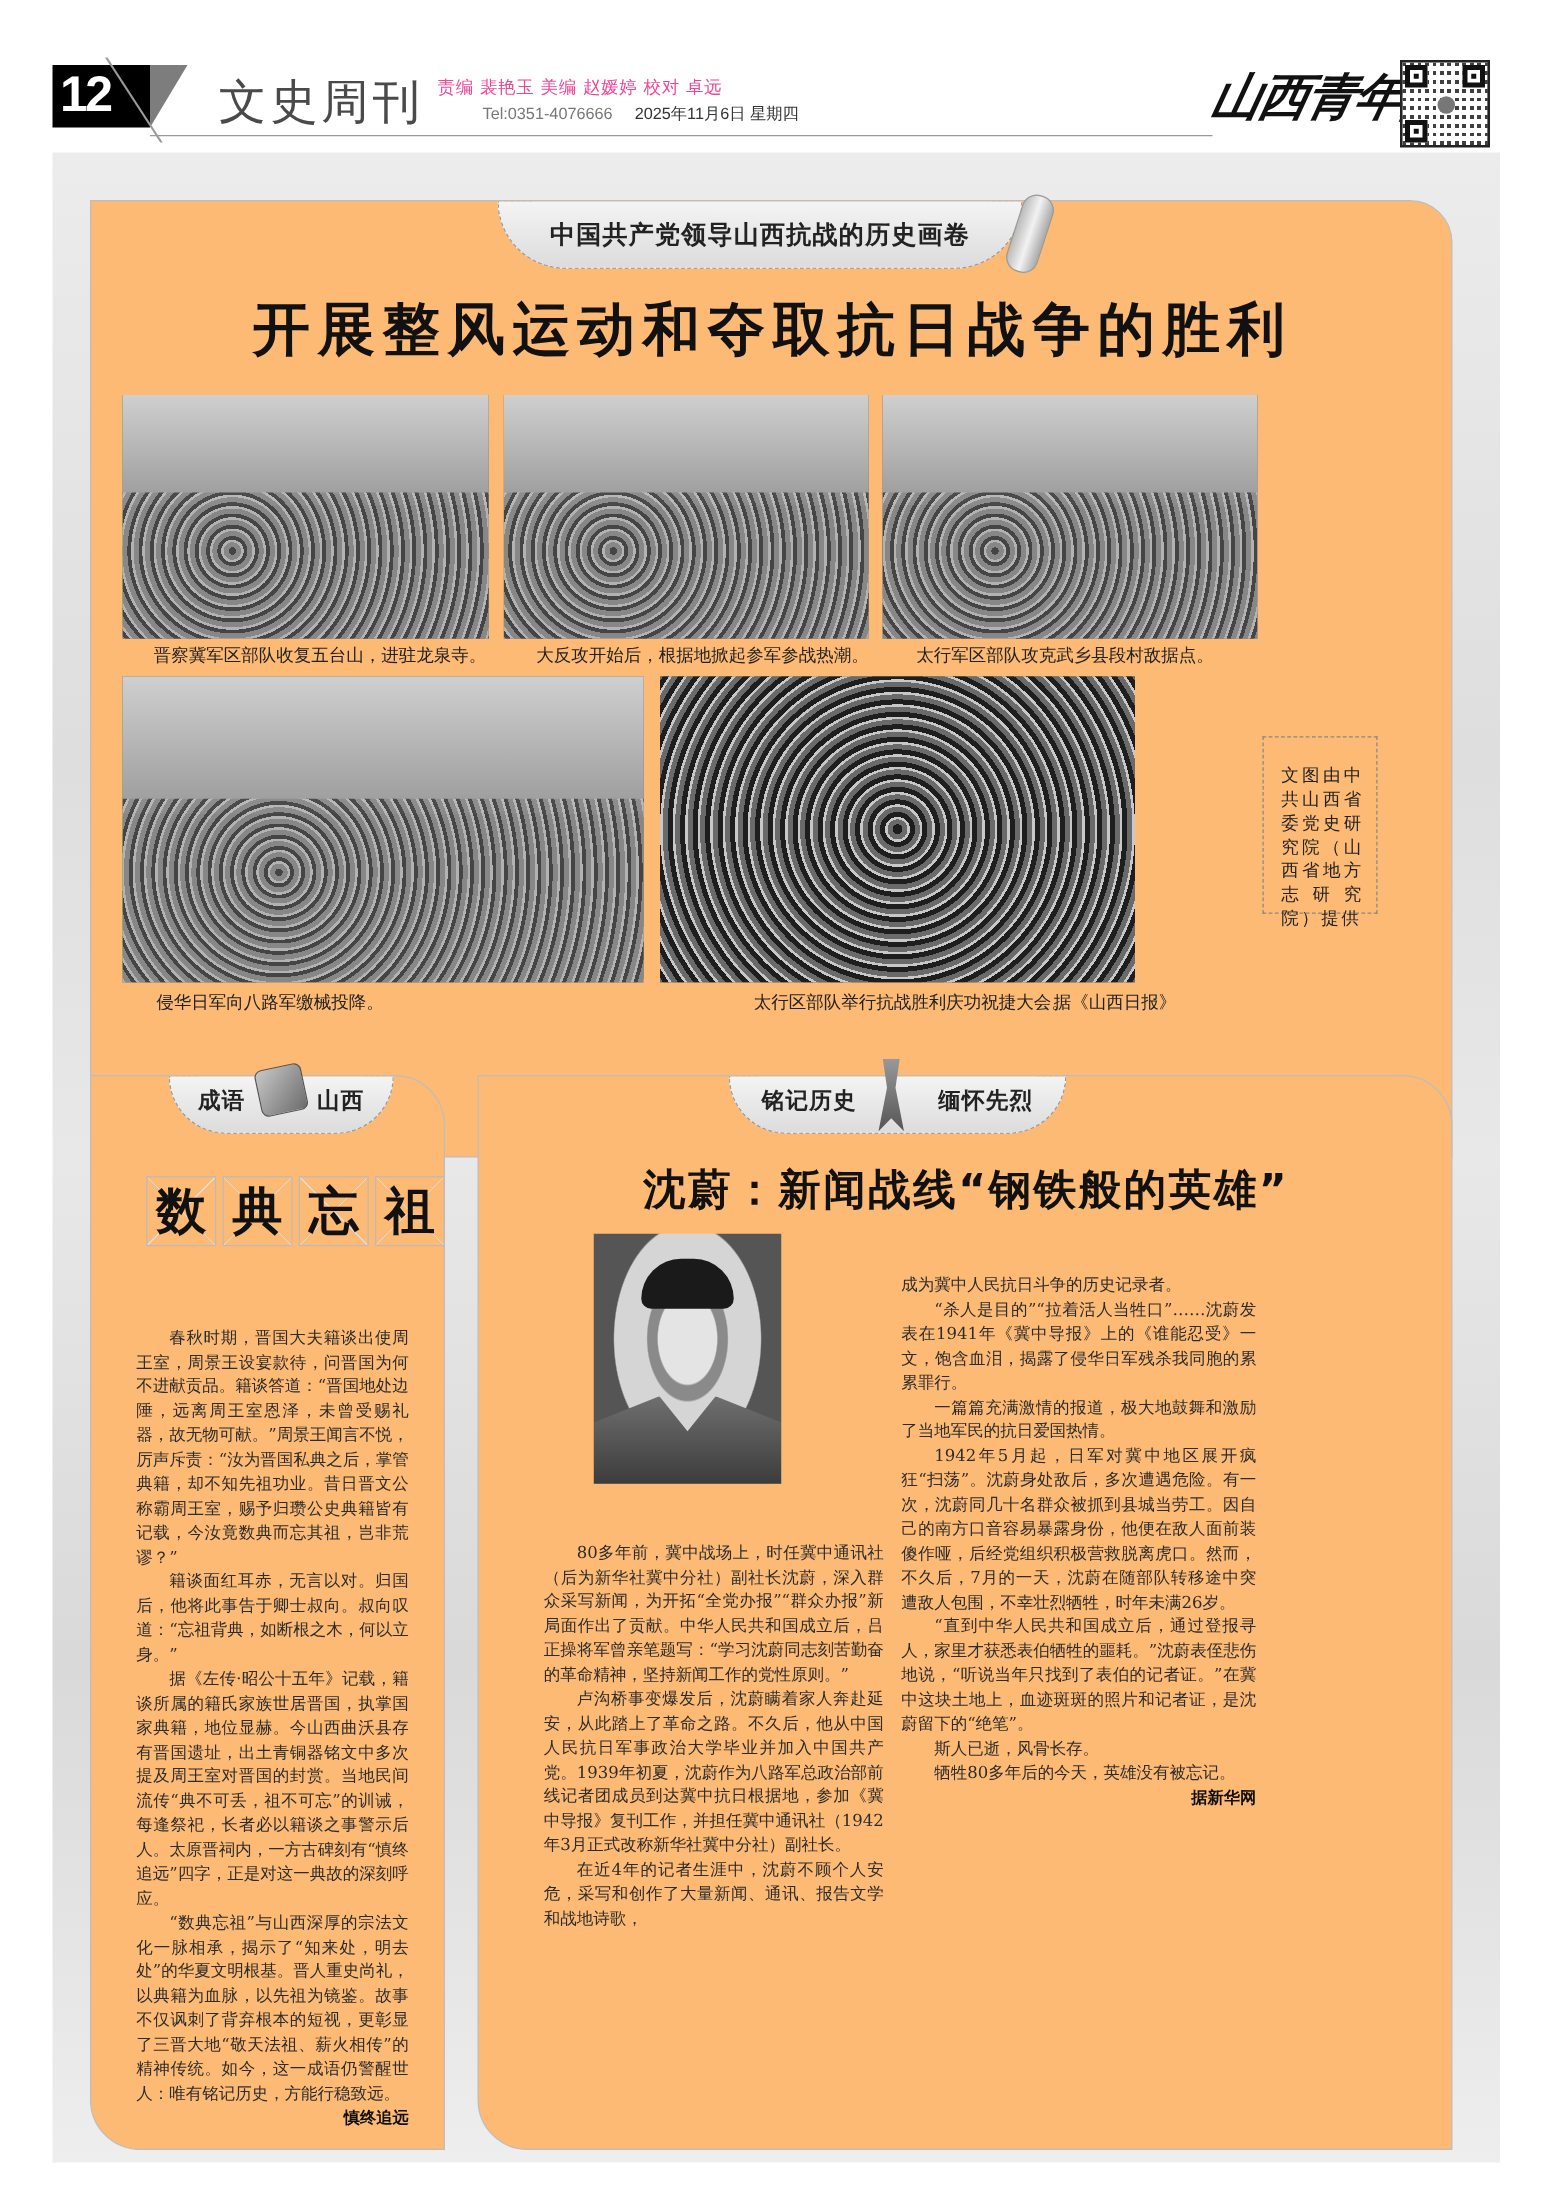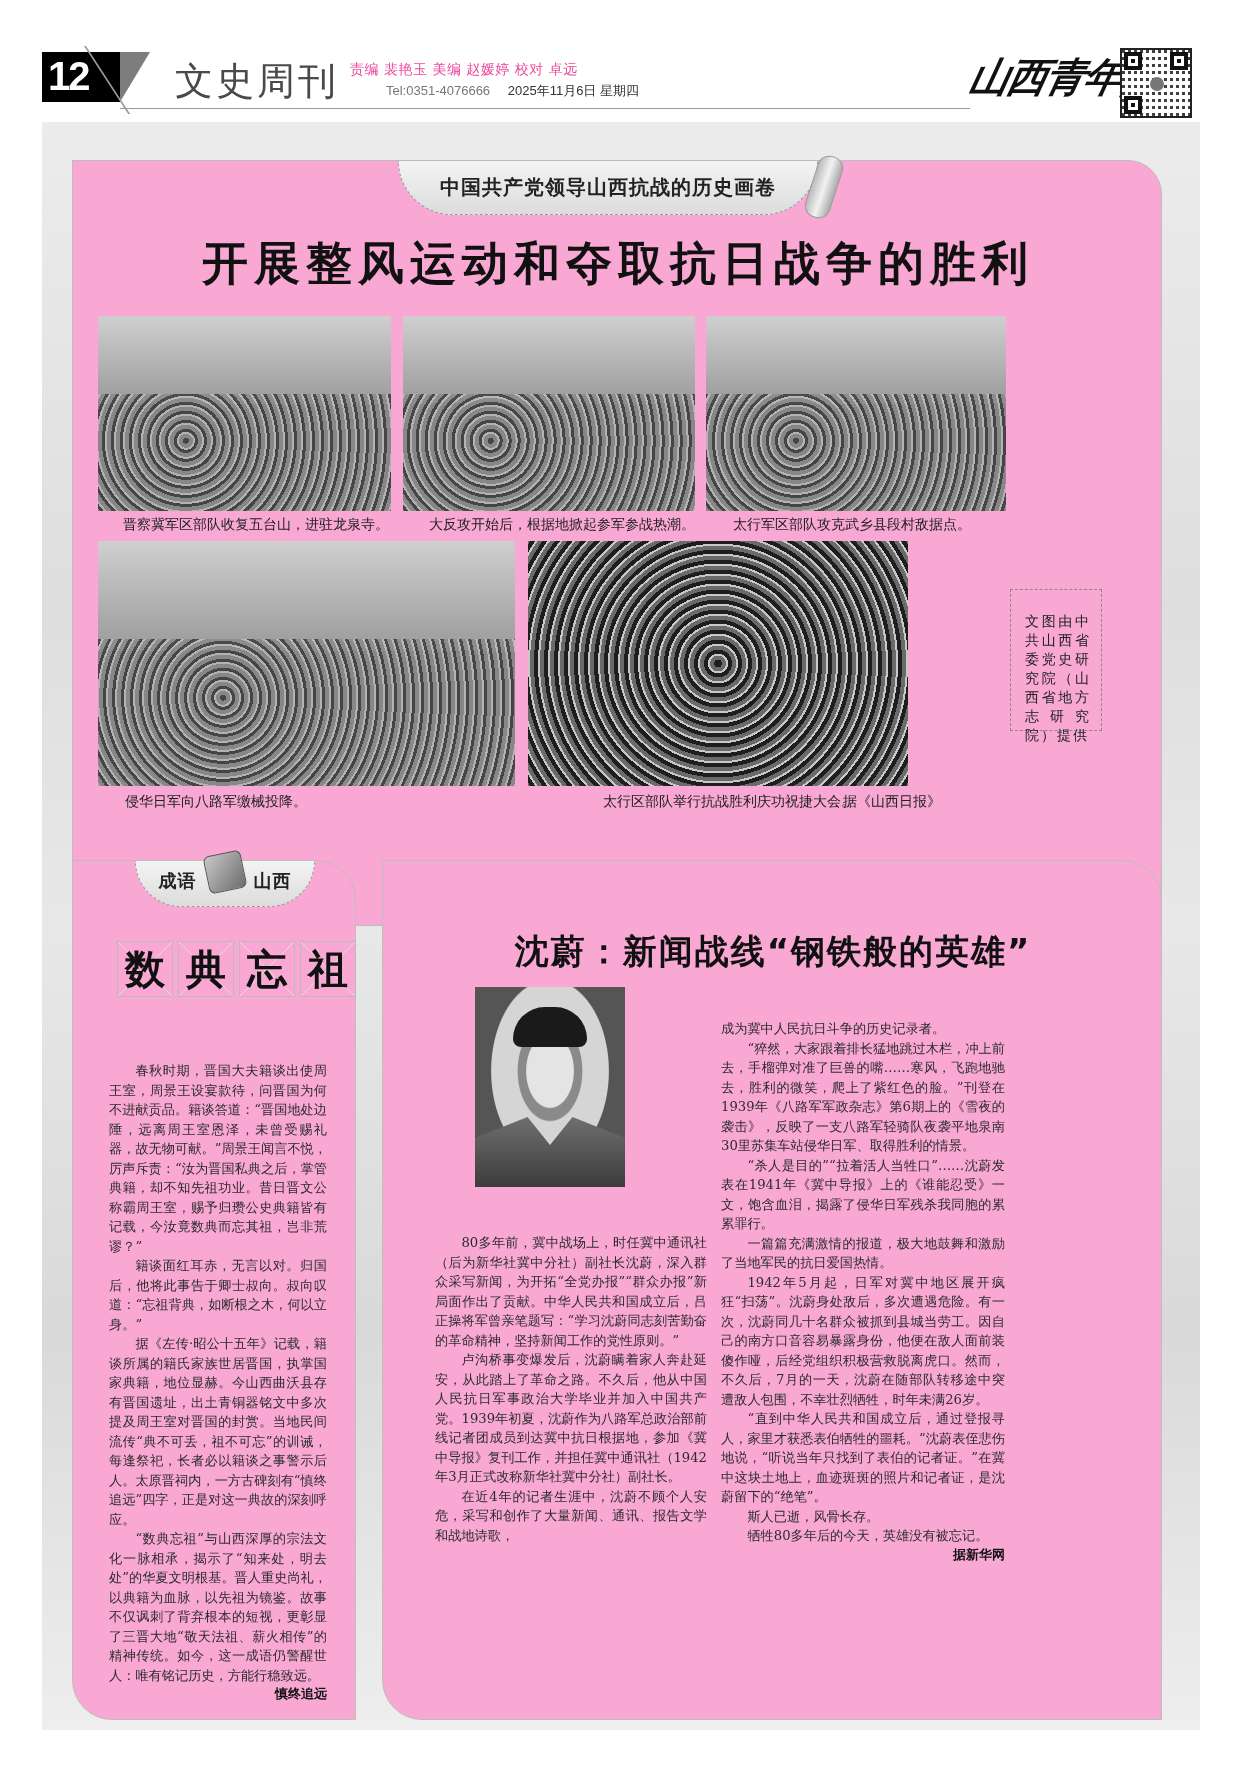--- a/index.html
+++ b/index.html
@@ -21,21 +21,21 @@
   .qr { position: absolute; left: 1120px; top: 48px; width: 72px; height: 70px; background:
         repeating-linear-gradient(90deg, #222 0 3px, #fff 3px 6px),
         repeating-linear-gradient(0deg, #222 0 3px, #fff 3px 7px); background-blend-mode: screen; border: 2px solid #222; }
   .qr .eye { position: absolute; width: 18px; height: 18px; border: 4px solid #111; background: #fff; }
   .qr .eye::after { content: ""; position: absolute; left: 3px; top: 3px; width: 4px; height: 4px; background: #111; }
   .qr .mid { position: absolute; left: 28px; top: 27px; width: 14px; height: 14px; border-radius: 50%; background: #777; }
 
   
   .backdrop { position: absolute; left: 42px; top: 122px; width: 1158px; height: 1608px;
     background: linear-gradient(180deg, #ececec 0%, #dedede 30%, #e8e8e8 50%, #d9d9d9 75%, #eeeeee 100%); }
-  .panel { position: absolute; background: #f9a8d4; border: 1px solid #bdbdbd; border-radius: 0 30px 0 30px; }
+  .panel { position: absolute; background: #fdba74; border: 1px solid #bdbdbd; border-radius: 0 30px 0 30px; }
 
   
   .top-panel { left: 72px; top: 160px; width: 1090px; height: 766px; border-radius: 0 34px 0 34px; }
   .ribbon { position: absolute; height: 54px; background: linear-gradient(180deg,#f4f4f4,#dcdcdc); border: 1px dashed #9a9a9a; border-top: none; border-radius: 0 0 60px 60px; text-align: center; }
   .ribbon-top { left: 325px; top: 0; width: 420px; }
   .ribbon-text { font: bold 20px "DejaVu Sans", sans-serif; color: #222; line-height: 52px; letter-spacing: 1px; }
   .scroll-icon { position: absolute; right: -20px; top: -6px; width: 26px; height: 64px; border-radius: 12px; background: linear-gradient(90deg,#bbb,#f2f2f2,#aaa); transform: rotate(18deg); border: 1px solid #999; }
   .main-title { position: absolute; left: 0; top: 72px; width: 1090px; text-align: center; font: bold 46px "DejaVu Sans", sans-serif; color: #111; letter-spacing: 6px; }
 
   .photo { position: absolute; overflow: hidden; background: #777; }
@@ -151,33 +151,37 @@
   <div class="body-text left-text">
     <p>春秋时期，晋国大夫籍谈出使周王室，周景王设宴款待，问晋国为何不进献贡品。籍谈答道：“晋国地处边陲，远离周王室恩泽，未曾受赐礼器，故无物可献。”周景王闻言不悦，厉声斥责：“汝为晋国私典之后，掌管典籍，却不知先祖功业。昔日晋文公称霸周王室，赐予归瓒公史典籍皆有记载，今汝竟数典而忘其祖，岂非荒谬？”</p>
     <p>籍谈面红耳赤，无言以对。归国后，他将此事告于卿士叔向。叔向叹道：“忘祖背典，如断根之木，何以立身。”</p>
     <p>据《左传·昭公十五年》记载，籍谈所属的籍氏家族世居晋国，执掌国家典籍，地位显赫。今山西曲沃县存有晋国遗址，出土青铜器铭文中多次提及周王室对晋国的封赏。当地民间流传“典不可丢，祖不可忘”的训诫，每逢祭祀，长者必以籍谈之事警示后人。太原晋祠内，一方古碑刻有“慎终追远”四字，正是对这一典故的深刻呼应。</p>
     <p>“数典忘祖”与山西深厚的宗法文化一脉相承，揭示了“知来处，明去处”的华夏文明根基。晋人重史尚礼，以典籍为血脉，以先祖为镜鉴。故事不仅讽刺了背弃根本的短视，更彰显了三晋大地“敬天法祖、薪火相传”的精神传统。如今，这一成语仍警醒世人：唯有铭记历史，方能行稳致远。</p>
     <p class="src">慎终追远</p>
   </div>
 </div>
 
 <div class="panel right-panel">
+  <div class="ribbon ribbon-right">
+    <span class="ribbon-text">铭记历史</span>
+    <span class="trumpet"></span>
+    <span class="ribbon-text" style="margin-left:60px">缅怀先烈</span>
+  </div>
   <div class="article-title">沈蔚：新闻战线“钢铁般的英雄”</div>
   <div class="portrait">
     <div class="hair"></div>
     <div class="coat"></div>
   </div>
   <div class="body-text" style="left:52px;top:340px;width:272px">
     <p>80多年前，冀中战场上，时任冀中通讯社（后为新华社冀中分社）副社长沈蔚，深入群众采写新闻，为开拓“全党办报”“群众办报”新局面作出了贡献。中华人民共和国成立后，吕正操将军曾亲笔题写：“学习沈蔚同志刻苦勤奋的革命精神，坚持新闻工作的党性原则。”</p>
     <p>卢沟桥事变爆发后，沈蔚瞒着家人奔赴延安，从此踏上了革命之路。不久后，他从中国人民抗日军事政治大学毕业并加入中国共产党。1939年初夏，沈蔚作为八路军总政治部前线记者团成员到达冀中抗日根据地，参加《冀中导报》复刊工作，并担任冀中通讯社（1942年3月正式改称新华社冀中分社）副社长。</p>
     <p>在近4年的记者生涯中，沈蔚不顾个人安危，采写和创作了大量新闻、通讯、报告文学和战地诗歌，</p>
   </div>
   <div class="body-text" style="left:338px;top:126px;width:284px">
     <p style="text-indent:0">成为冀中人民抗日斗争的历史记录者。</p>
-    <p>“猝然，大家跟着排长猛地跳过木栏，冲上前去，手榴弹对准了巨兽的嘴……寒风，飞跑地驰去，胜利的微笑，爬上了紫红色的脸。”刊登在1939年《八路军军政杂志》第6期上的《雪夜的袭击》，反映了一支八路军轻骑队夜袭平地泉南30里苏集车站侵华日军、取得胜利的情景。</p>
     <p>“杀人是目的”“拉着活人当牲口”……沈蔚发表在1941年《冀中导报》上的《谁能忍受》一文，饱含血泪，揭露了侵华日军残杀我同胞的累累罪行。</p>
     <p>一篇篇充满激情的报道，极大地鼓舞和激励了当地军民的抗日爱国热情。</p>
     <p>1942年5月起，日军对冀中地区展开疯狂“扫荡”。沈蔚身处敌后，多次遭遇危险。有一次，沈蔚同几十名群众被抓到县城当劳工。因自己的南方口音容易暴露身份，他便在敌人面前装傻作哑，后经党组织积极营救脱离虎口。然而，不久后，7月的一天，沈蔚在随部队转移途中突遭敌人包围，不幸壮烈牺牲，时年未满26岁。</p>
     <p>“直到中华人民共和国成立后，通过登报寻人，家里才获悉表伯牺牲的噩耗。”沈蔚表侄悲伤地说，“听说当年只找到了表伯的记者证。”在冀中这块土地上，血迹斑斑的照片和记者证，是沈蔚留下的“绝笔”。</p>
     <p>斯人已逝，风骨长存。</p>
     <p>牺牲80多年后的今天，英雄没有被忘记。</p>
     <p class="src">据新华网</p>
   </div>
 </div>
 

